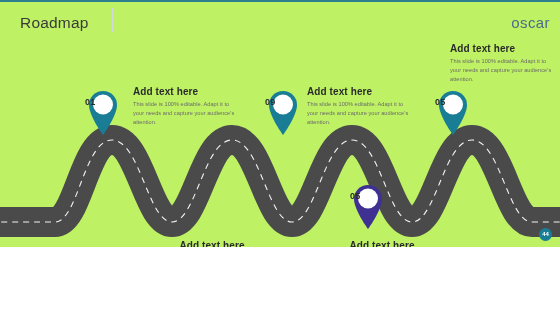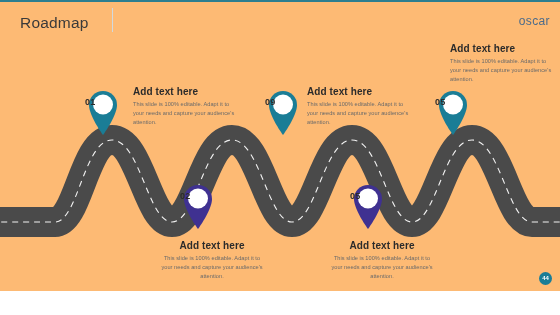--- a/index.html
+++ b/index.html
@@ -6,22 +6,22 @@
     margin: 0;
     padding: 0;
     background: #ffffff;
   }
   body {
     font-family: "Liberation Sans", sans-serif;
   }
   #slide {
     position: relative;
     width: 560px;
-    height: 291px;
-    background: #fdba74;
+    height: 247px;
+    background: #bef264;
     overflow: hidden;
   }
   
   .top-rule {
     position: absolute;
     left: 0; top: 0;
     width: 560px;
     height: 2px;
     background: #2d7e8f;
   }
@@ -40,21 +40,21 @@
     left: 112px;
     top: 8px;
     width: 1px;
     height: 24px;
     background: #d2d9dd;
   }
   .brand-logo {
     position: absolute;
     right: 10px;
     top: 14px;
-    font-size: 12px;
+    font-size: 15px;
     font-weight: 400;
     color: #4b6b8a;
     letter-spacing: 0.4px;
   }
   
   .road-wrap {
     position: absolute;
     left: 0;
     top: 118px;
     width: 560px;
@@ -160,63 +160,56 @@
       <path d="M18 47 C18 47, 4 28, 4 17 A14 14 0 1 1 32 17 C32 28, 18 47, 18 47 Z" fill="#1a7d96"></path>
       <circle cx="18" cy="16.5" r="10" fill="#ffffff"></circle>
     </svg>
     <div class="pin-num">01</div>
   </div>
   <div class="tblock" style="left:133px; top:86px;">
     <p class="thead">Add text here</p>
     <p class="tbody">This slide is 100% editable. Adapt it to your needs and capture your audience's attention.</p>
   </div>
 
-  <div class="pin down" style="left:180px; top:182px;">
+  <div class="tblock ctr" style="left:160px; top:240px;">
+    <p class="thead">Add text here</p>
+    <p class="tbody">This slide is 100% editable. Adapt it to your needs and capture your audience's attention.</p>
+  </div>
+
+  <div class="pin up" style="left:265px; top:88px;">
+    <svg width="36" height="48" viewBox="0 0 36 48">
+      <path d="M18 47 C18 47, 4 28, 4 17 A14 14 0 1 1 32 17 C32 28, 18 47, 18 47 Z" fill="#1a7d96"></path>
+      <circle cx="18" cy="16.5" r="10" fill="#ffffff"></circle>
+    </svg>
+    <div class="pin-num">09</div>
+  </div>
+  <div class="tblock" style="left:307px; top:86px;">
+    <p class="thead">Add text here</p>
+    <p class="tbody">This slide is 100% editable. Adapt it to your needs and capture your audience's attention.</p>
+  </div>
+
+  <div class="pin down" style="left:350px; top:182px;">
     <svg width="36" height="48" viewBox="0 0 36 48">
       <path d="M18 47 C18 47, 4 28, 4 17 A14 14 0 1 1 32 17 C32 28, 18 47, 18 47 Z" fill="#3f3191"></path>
       <circle cx="18" cy="16.5" r="10" fill="#ffffff"></circle>
     </svg>
-    <div class="pin-num">02</div>
-  </div>
-  <div class="tblock ctr" style="left:160px; top:240px;">
-    <p class="thead">Add text here</p>
-    <p class="tbody">This slide is 100% editable. Adapt it to your needs and capture your audience's attention.</p>
-  </div>
-
-  <div class="pin up" style="left:265px; top:88px;">
+    <div class="pin-num">05</div>
+  </div>
+  <div class="tblock ctr" style="left:330px; top:240px;">
+    <p class="thead">Add text here</p>
+    <p class="tbody">This slide is 100% editable. Adapt it to your needs and capture your audience's attention.</p>
+  </div>
+
+  <div class="pin up" style="left:435px; top:88px;">
     <svg width="36" height="48" viewBox="0 0 36 48">
       <path d="M18 47 C18 47, 4 28, 4 17 A14 14 0 1 1 32 17 C32 28, 18 47, 18 47 Z" fill="#1a7d96"></path>
       <circle cx="18" cy="16.5" r="10" fill="#ffffff"></circle>
     </svg>
-    <div class="pin-num">09</div>
-  </div>
-  <div class="tblock" style="left:307px; top:86px;">
-    <p class="thead">Add text here</p>
-    <p class="tbody">This slide is 100% editable. Adapt it to your needs and capture your audience's attention.</p>
-  </div>
-
-  <div class="pin down" style="left:350px; top:182px;">
-    <svg width="36" height="48" viewBox="0 0 36 48">
-      <path d="M18 47 C18 47, 4 28, 4 17 A14 14 0 1 1 32 17 C32 28, 18 47, 18 47 Z" fill="#3f3191"></path>
-      <circle cx="18" cy="16.5" r="10" fill="#ffffff"></circle>
-    </svg>
     <div class="pin-num">05</div>
   </div>
-  <div class="tblock ctr" style="left:330px; top:240px;">
-    <p class="thead">Add text here</p>
-    <p class="tbody">This slide is 100% editable. Adapt it to your needs and capture your audience's attention.</p>
-  </div>
-
-  <div class="pin up" style="left:435px; top:88px;">
-    <svg width="36" height="48" viewBox="0 0 36 48">
-      <path d="M18 47 C18 47, 4 28, 4 17 A14 14 0 1 1 32 17 C32 28, 18 47, 18 47 Z" fill="#1a7d96"></path>
-      <circle cx="18" cy="16.5" r="10" fill="#ffffff"></circle>
-    </svg>
-    <div class="pin-num">05</div>
-  </div>
   <div class="tblock" style="left:450px; top:43px;">
     <p class="thead">Add text here</p>
     <p class="tbody">This slide is 100% editable. Adapt it to your needs and capture your audience's attention.</p>
   </div>
 
   <div class="page-badge">44</div>
 
 </div>
 
 </body></html>

